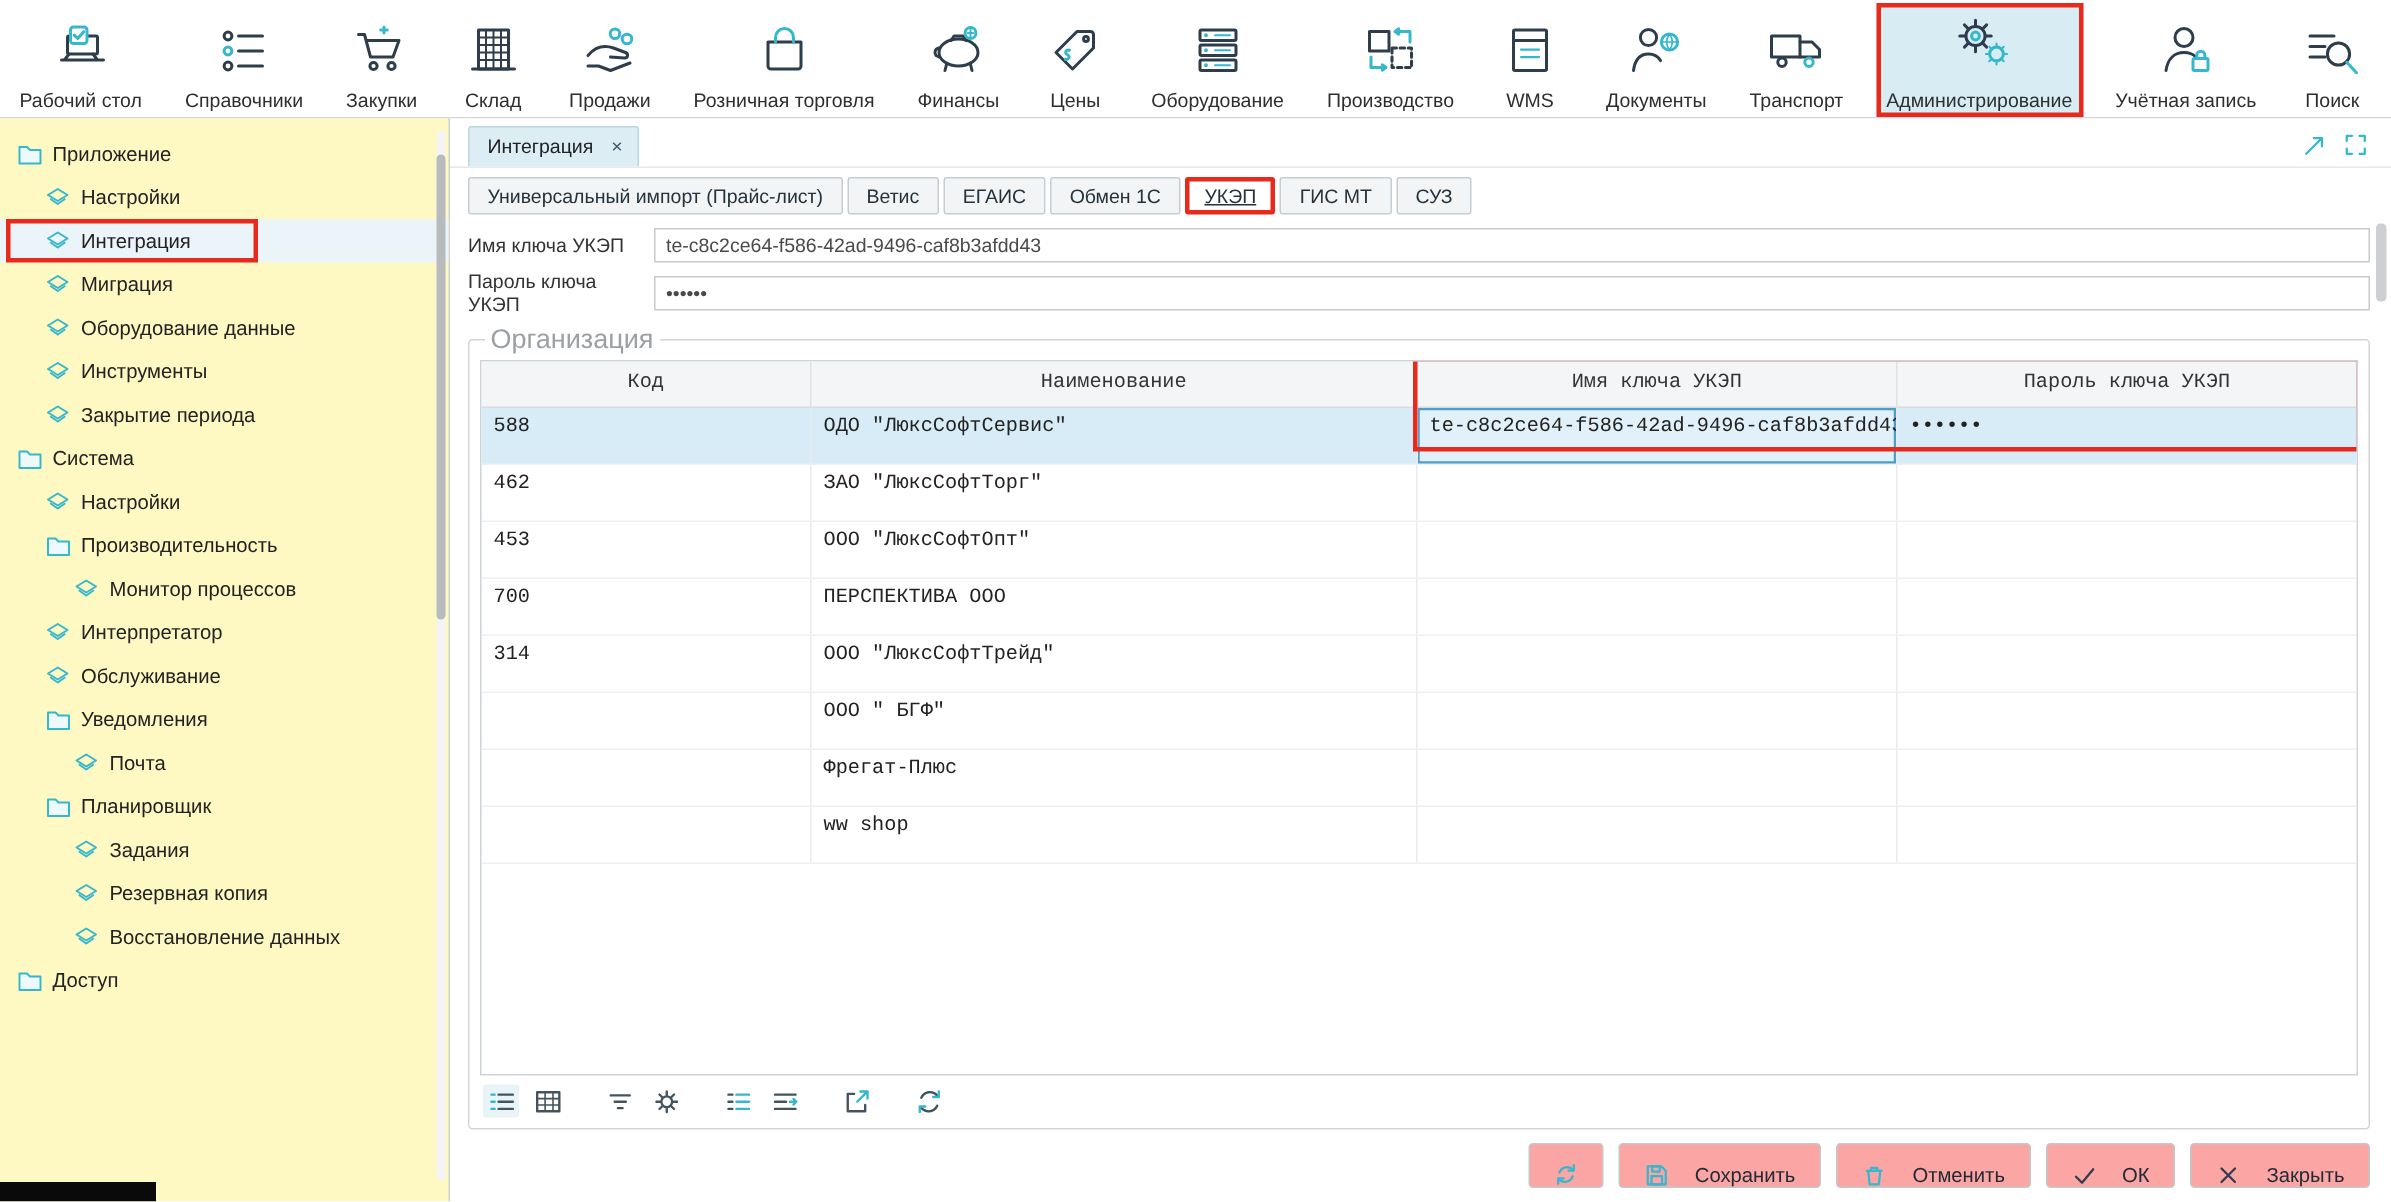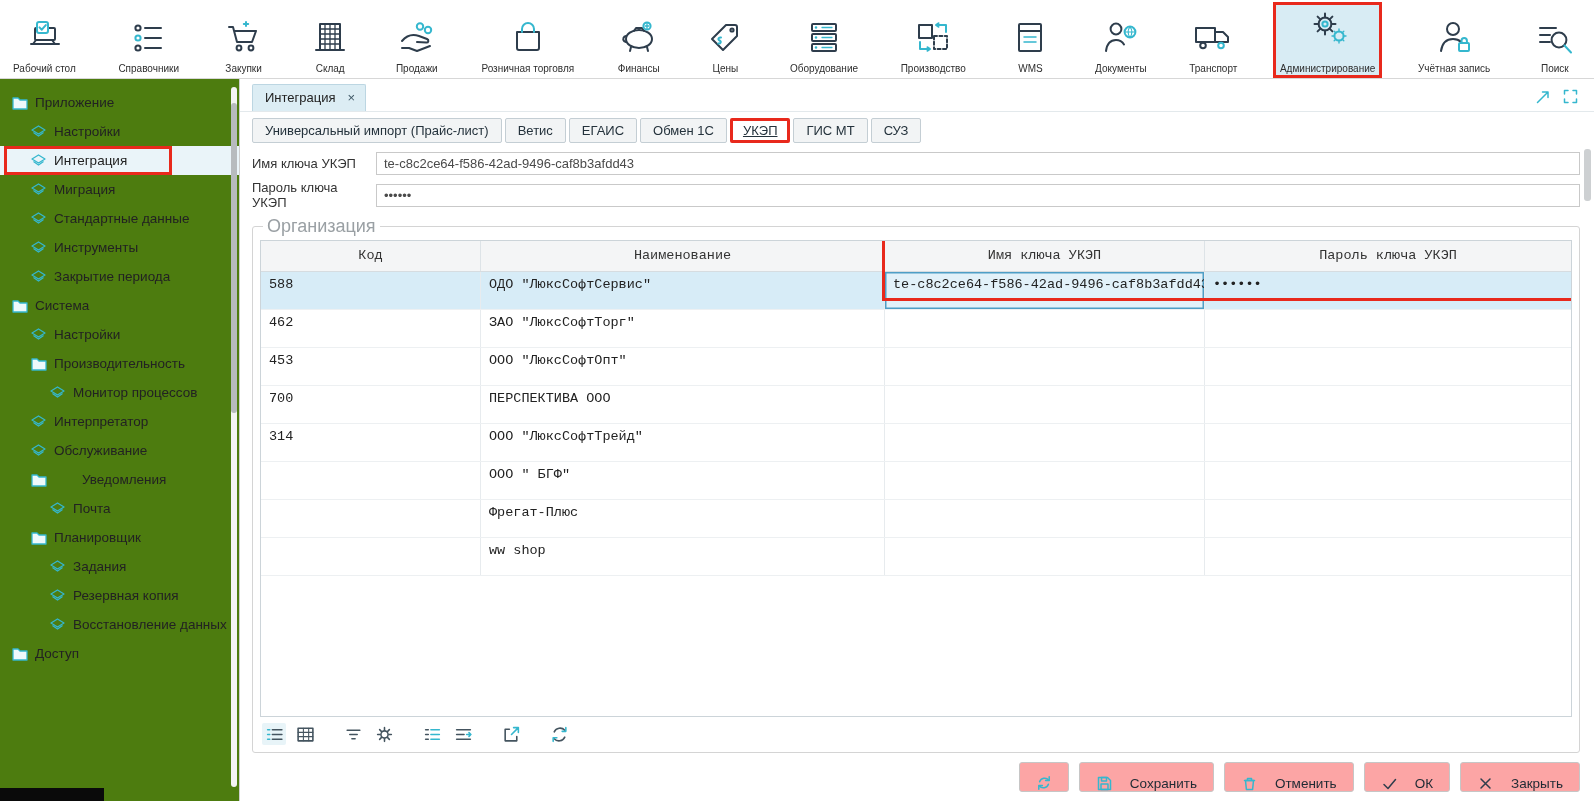--- a/index.html
+++ b/index.html
@@ -5,28 +5,28 @@
   * { box-sizing:border-box; margin:0; padding:0; }
   html,body { width:1594px; height:801px; overflow:hidden; }
   body { font-family:"Liberation Sans", sans-serif; font-size:13px; color:#222; background:#fff; position:relative; }
 
   
   .toolbar { height:79px; display:flex; align-items:stretch; justify-content:space-between;
              padding:2px 10px 0 6px; border-bottom:1px solid #d7d7d7; background:#fff; }
   .tb-item { display:flex; flex-direction:column; align-items:center; justify-content:flex-end;
              padding:2px 7px 4px; cursor:pointer; white-space:nowrap; }
   .tb-icon { height:46px; display:flex; align-items:center; justify-content:center; }
-  .tb-label { font-size:10px; color:#2e2e2e; margin-top:1px; }
+  .tb-label { font-size:13px; color:#2e2e2e; margin-top:1px; }
   .tb-hl { background:#d8ecf4; border:3px solid #e8291c; padding:0 4px 1px;justify-content:space-between; }
 
   
   .body { display:flex; height:722px; }
 
   
-  .sidebar { width:240px; border-right:1px solid #cfcfcf; position:relative; padding-top:9px; background:#4d7c0f; flex:none; }
+  .sidebar { width:300px; border-right:1px solid #cfcfcf; position:relative; padding-top:9px; background:#fef9c3; flex:none; }
   .tree-row { height:29px; display:flex; align-items:center; position:relative; cursor:pointer; font-size:13.5px; color:#222; }
   .tree-row.sel { background:#eaf4f9; }
   .ticon { width:19px; display:flex; justify-content:center; margin-right:6px; flex:none; }
   .ann-box { position:absolute; border:3px solid #e8291c; pointer-events:none; z-index:4; }
   .sidebar-ann { left:4px; top:0; width:168px; height:29px; }
   .sb-track { position:absolute; right:2px; top:8px; width:6px; height:700px; background:#f4f4f4; border-radius:3px; }
   .sb-thumb { position:absolute; right:2px; top:24px; width:6px; height:310px; background:#b7bbbe; border-radius:3px; cursor:grab; }
 
   
   .main { flex:1; display:flex; flex-direction:column; background:#fff; position:relative; min-width:0; }
@@ -307,21 +307,21 @@
             </span>
             <span class="tlabel">Миграция</span>
           </div>
           <div class="tree-row" style="padding-left: 29px;">
             <span class="ticon">
               <svg width="15" height="14" viewBox="0 0 15 14" fill="none" stroke="#35b7ce" stroke-width="1.3" stroke-linejoin="round">
                 <path d="M7.5 1L14 5 7.5 9 1 5z"></path>
                 <path d="M2.5 7.5L7.5 11l5-3.5"></path>
               </svg>
             </span>
-            <span class="tlabel">Стандартные данные</span>
+            <span class="tlabel">Оборудование данные</span>
           </div>
           <div class="tree-row" style="padding-left: 29px;">
             <span class="ticon">
               <svg width="15" height="14" viewBox="0 0 15 14" fill="none" stroke="#35b7ce" stroke-width="1.3" stroke-linejoin="round">
                 <path d="M7.5 1L14 5 7.5 9 1 5z"></path>
                 <path d="M2.5 7.5L7.5 11l5-3.5"></path>
               </svg>
             </span>
             <span class="tlabel">Инструменты</span>
           </div>
@@ -379,21 +379,21 @@
           </div>
           <div class="tree-row" style="padding-left: 29px;">
             <span class="ticon">
               <svg width="15" height="14" viewBox="0 0 15 14" fill="none" stroke="#35b7ce" stroke-width="1.3" stroke-linejoin="round">
                 <path d="M7.5 1L14 5 7.5 9 1 5z"></path>
                 <path d="M2.5 7.5L7.5 11l5-3.5"></path>
               </svg>
             </span>
             <span class="tlabel">Обслуживание</span>
           </div>
-          <div class="tree-row" style="padding-left: 29px; gap: 28px;">
+          <div class="tree-row" style="padding-left: 29px;">
             <span class="ticon">
               <svg width="16" height="14" viewBox="0 0 16 14" fill="#eef9fb" stroke="#35b7ce" stroke-width="1.3" stroke-linejoin="round">
                 <path d="M1 2h5l2 2h7v9H1z"></path>
               </svg>
             </span>
             <span class="tlabel">Уведомления</span>
           </div>
           <div class="tree-row" style="padding-left: 48px;">
             <span class="ticon">
               <svg width="15" height="14" viewBox="0 0 15 14" fill="none" stroke="#35b7ce" stroke-width="1.3" stroke-linejoin="round">

